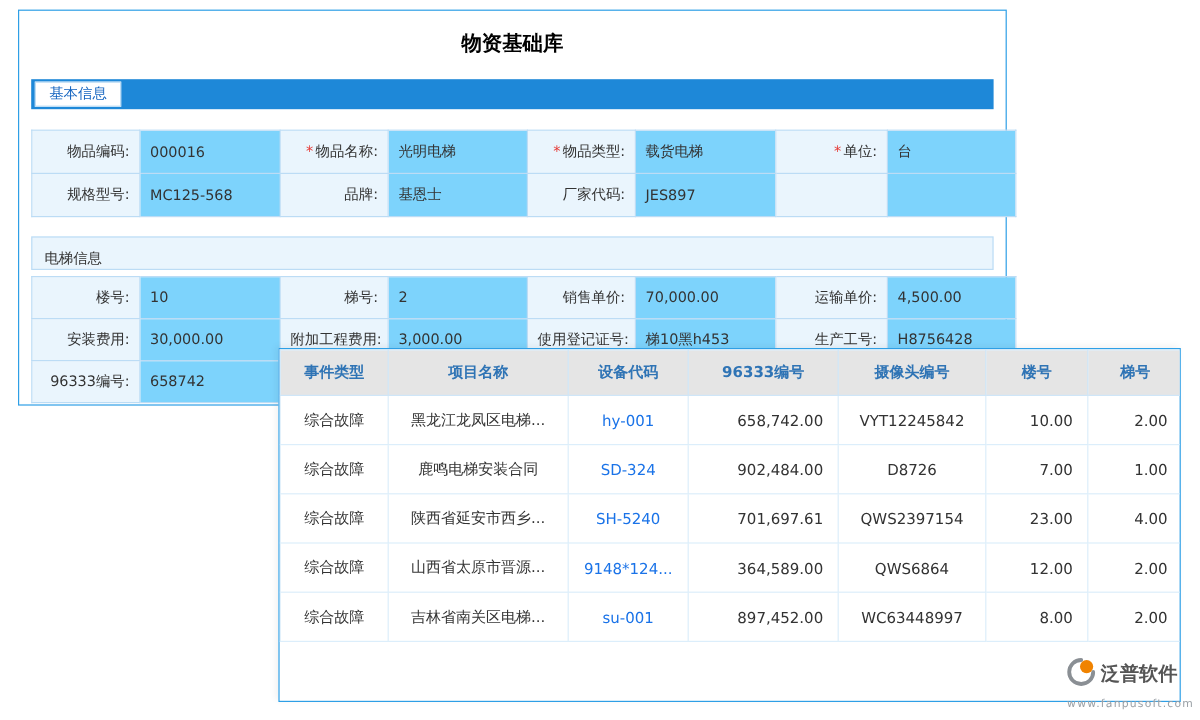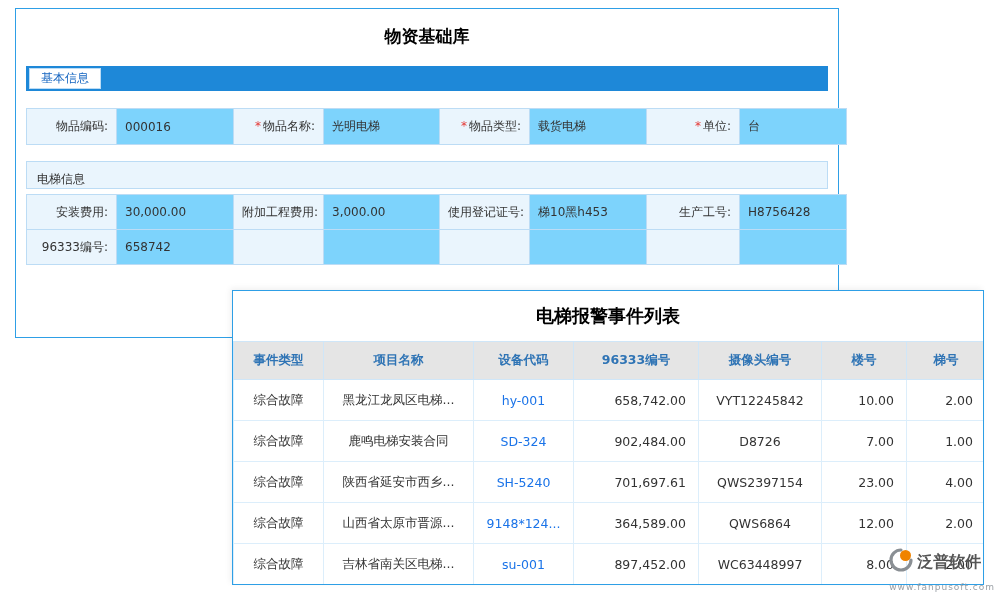--- a/index.html
+++ b/index.html
@@ -76,37 +76,57 @@
         <tr>
       <td class="lbl"><span class="req"></span><span>物品编码:</span></td>
       <td class="val">000016</td>
       <td class="lbl"><span class="req">*</span><span>物品名称:</span></td>
       <td class="val">光明电梯</td>
       <td class="lbl"><span class="req">*</span><span>物品类型:</span></td>
       <td class="val">载货电梯</td>
       <td class="lbl"><span class="req">*</span><span>单位:</span></td>
       <td class="val">台</td>
     </tr>
+    <tr>
+      <td class="lbl"><span>规格型号:</span></td>
+      <td class="val">MC125-568</td>
+      <td class="lbl"><span>品牌:</span></td>
+      <td class="val">基恩士</td>
+      <td class="lbl"><span>厂家代码:</span></td>
+      <td class="val">JES897</td>
+      <td class="lbl"><span></span></td>
+      <td class="val"></td>
+    </tr>
   </tbody>
     </table>
 
   <div class="section-header">电梯信息</div>
 
   <table class="formtable second">
     <colgroup>
         <col style="width:90px">
         <col style="width:117px">
         <col style="width:90px">
         <col style="width:116px">
         <col style="width:90px">
         <col style="width:117px">
         <col style="width:93px">
         <col style="width:107px">
       </colgroup>
     <tbody>
+        <tr>
+      <td class="lbl"><span>楼号:</span></td>
+      <td class="val">10</td>
+      <td class="lbl"><span>梯号:</span></td>
+      <td class="val">2</td>
+      <td class="lbl"><span>销售单价:</span></td>
+      <td class="val">70,000.00</td>
+      <td class="lbl"><span>运输单价:</span></td>
+      <td class="val">4,500.00</td>
+    </tr>
     <tr>
       <td class="lbl"><span>安装费用:</span></td>
       <td class="val">30,000.00</td>
       <td class="lbl"><span>附加工程费用:</span></td>
       <td class="val">3,000.00</td>
       <td class="lbl"><span>使用登记证号:</span></td>
       <td class="val">梯10黑h453</td>
       <td class="lbl"><span>生产工号:</span></td>
       <td class="val">H8756428</td>
     </tr>
@@ -118,21 +138,20 @@
       <td class="lbl"><span></span></td>
       <td class="val"></td>
       <td class="lbl"><span></span></td>
       <td class="val"></td>
     </tr>
   </tbody>
     </table>
 </div>
 
 <div class="panel-front">
-  <div class="front-title">电梯报警事件列表</div>
 
   <table class="alarm">
     <colgroup>
         <col style="width:90px">
         <col style="width:150px">
         <col style="width:100px">
         <col style="width:125px">
         <col style="width:123px">
         <col style="width:85px">
         <col style="width:79px">

